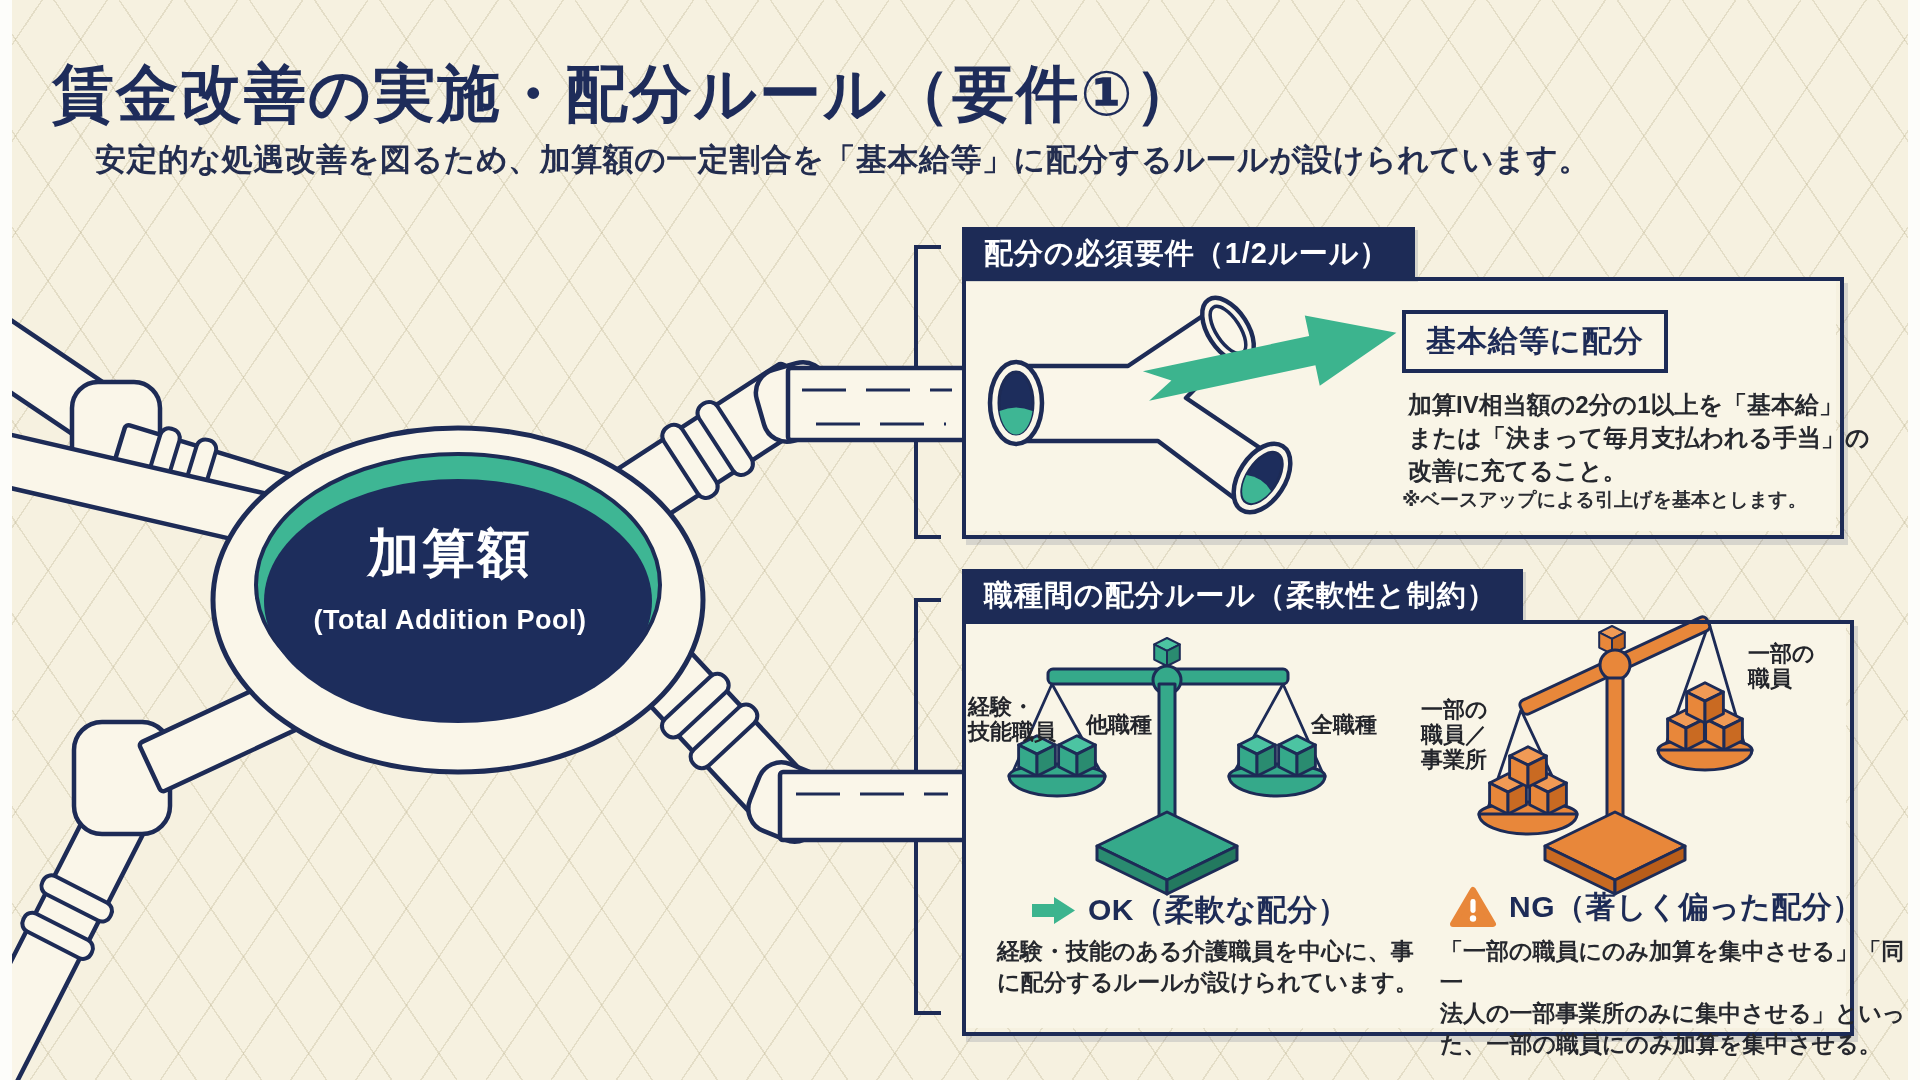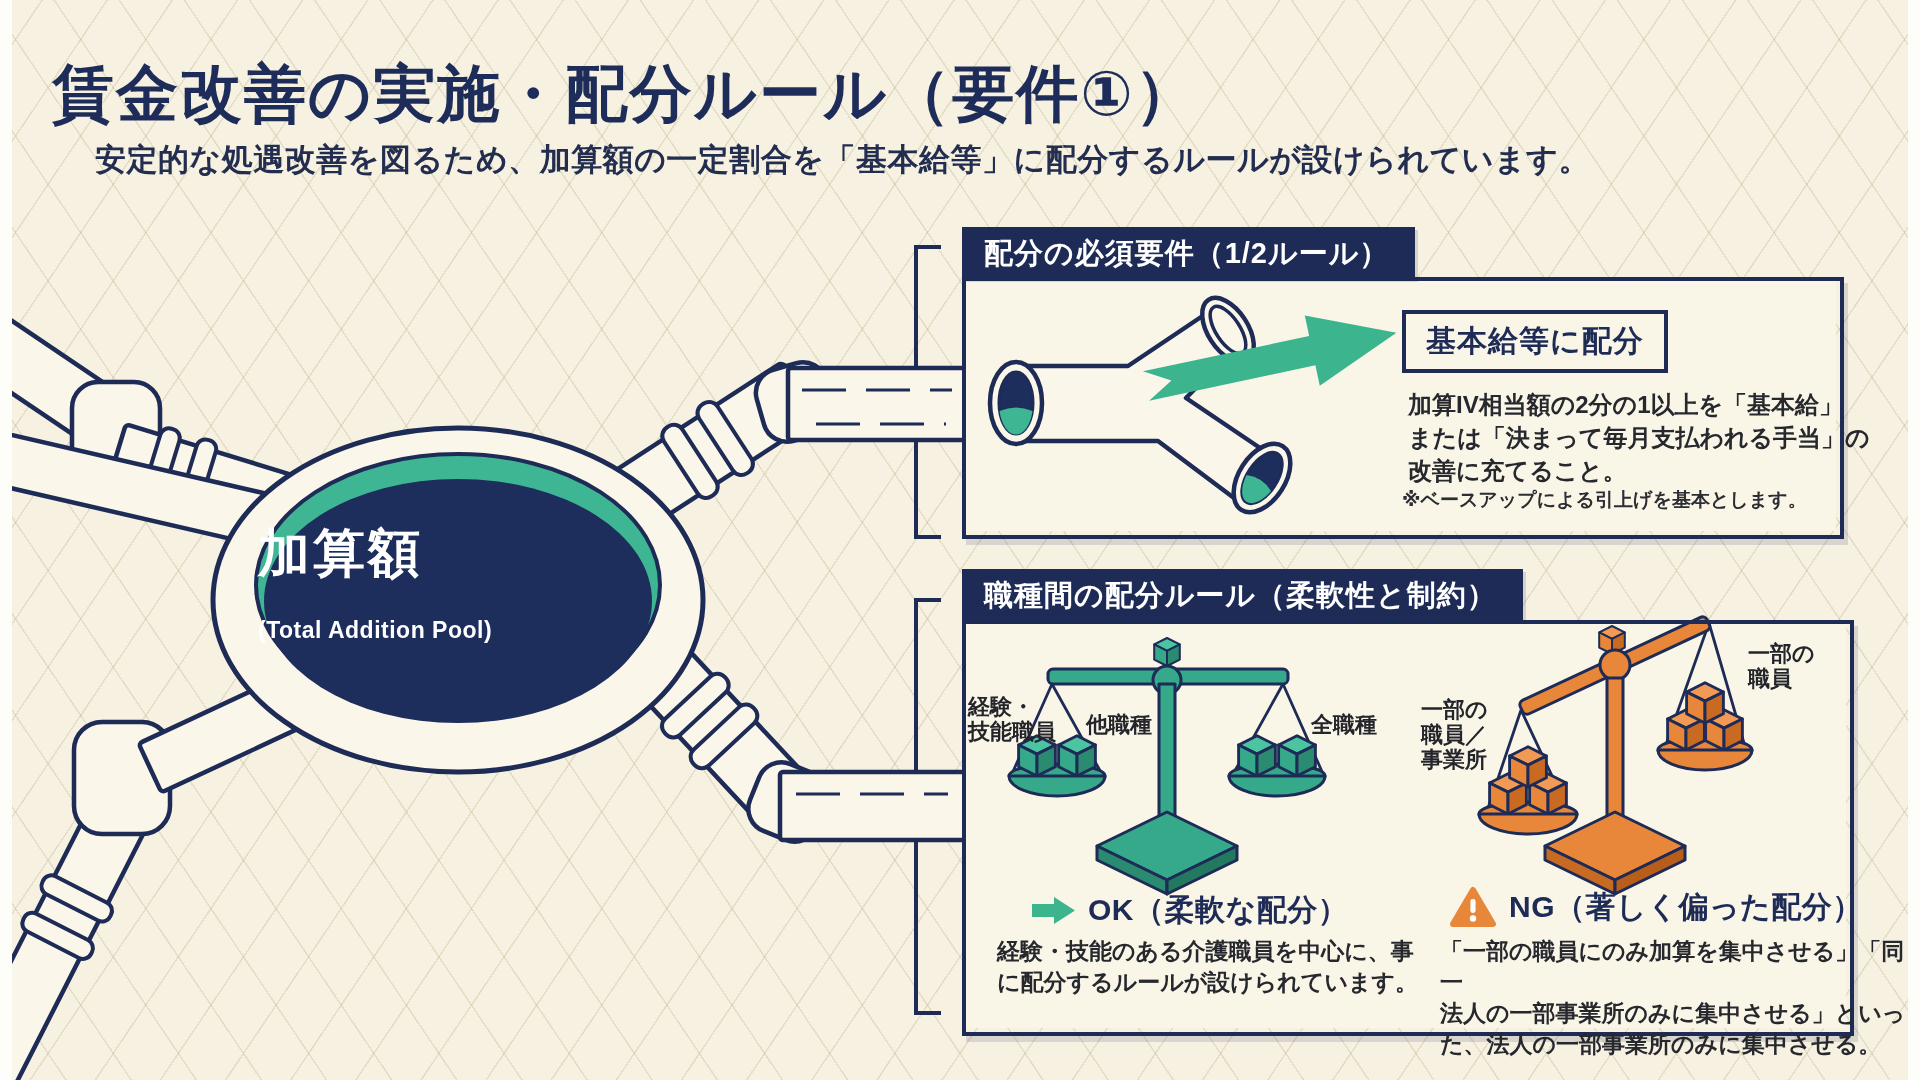--- a/index.html
+++ b/index.html
@@ -15,23 +15,23 @@
     background-image:
       repeating-linear-gradient(56deg, rgba(185,175,140,.30) 0 1.5px, transparent 1.5px 54px),
       repeating-linear-gradient(-56deg, rgba(185,175,140,.30) 0 1.5px, transparent 1.5px 54px);
   }
   .edge{position:absolute;top:0;height:1080px;width:12px;background:#fdfdfa;z-index:50;}
   .edge.left{left:0;} .edge.right{right:0;}
   .art{position:absolute;left:0;top:0;z-index:2;}
   .txt{position:absolute;z-index:5;}
   .title{left:52px;top:52px;font-size:62px;font-weight:900;color:#1e2c5a;letter-spacing:2px;}
   .subtitle{left:55px;top:139px;font-size:31px;font-weight:800;color:#232d4f;letter-spacing:.5px;margin-left:40px;}
-  .pool-label{left:258px;top:519px;width:400px;color:#fff;}
+  .pool-label{left:250px;top:519px;width:400px;text-align:center;color:#fff;}
   .pool-label .main{font-size:52px;font-weight:900;letter-spacing:3px;}
-  .pool-label .sub{font-size:23px;font-weight:700;margin-top:28px;letter-spacing:.5px;}
+  .pool-label .sub{font-size:27px;font-weight:700;margin-top:16px;letter-spacing:.5px;}
   .tab{
     position:absolute;z-index:6;background:var(--navy);color:#fff;
     font-size:29px;font-weight:800;letter-spacing:1px;
     padding:10px 26px 10px 22px;line-height:32px;display:inline-block;
     box-shadow:3px 3px 0 rgba(30,45,90,.15);
   }
   .tab1{left:962px;top:227px;}
   .tab2{left:962px;top:569px;}
   .infobox{
     position:absolute;z-index:4;border:4px solid var(--navy);background:transparent;
@@ -272,18 +272,18 @@
     <svg width="48" height="42" viewBox="0 0 48 42">
       <path d="M24 4 L44 38 L4 38 Z" fill="#e8873a" stroke="#e8873a" stroke-width="6" stroke-linejoin="round"></path>
       <rect x="21.4" y="13" width="5.2" height="14" rx="2.4" fill="#ffffff"></rect>
       <circle cx="24" cy="32.5" r="3.2" fill="#ffffff"></circle>
     </svg>
     <span class="vtext">NG（著しく偏った配分）</span>
   </div>
   <div class="txt vbody ng-body">
     <div>「一部の職員にのみ加算を集中させる」「同一</div>
     <div>法人の一部事業所のみに集中させる」といっ</div>
-    <div>た、法人の一部事業所のみに集中させる。</div>
+    <div>た、一部の職員にのみ加算を集中させる。</div>
   </div>
 
   <div class="edge left"></div>
   <div class="edge right"></div>
 </div>
 
 </body></html>

